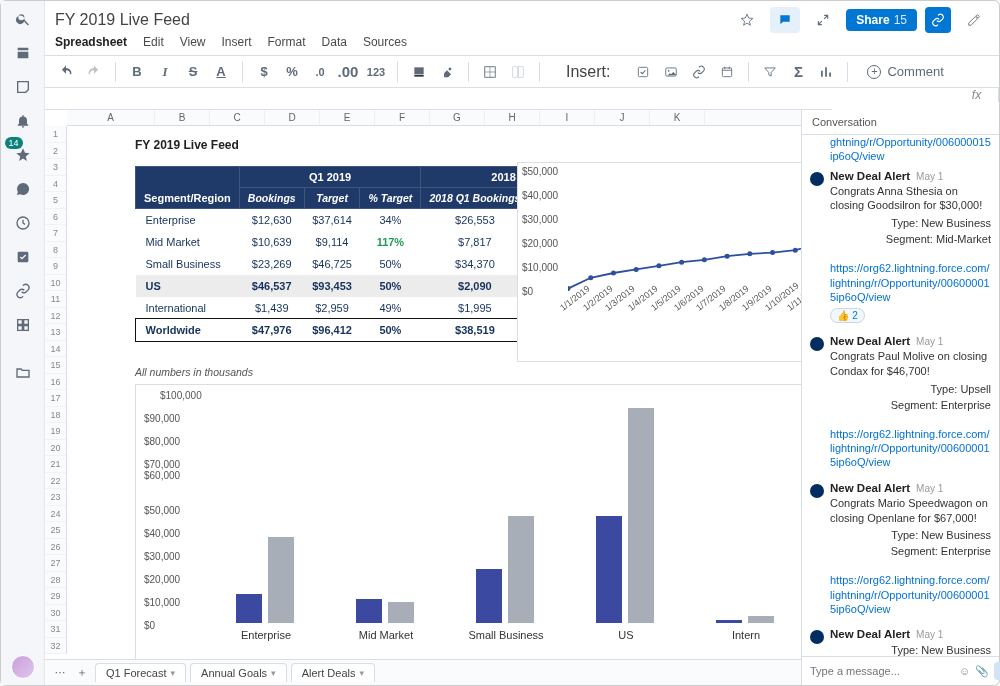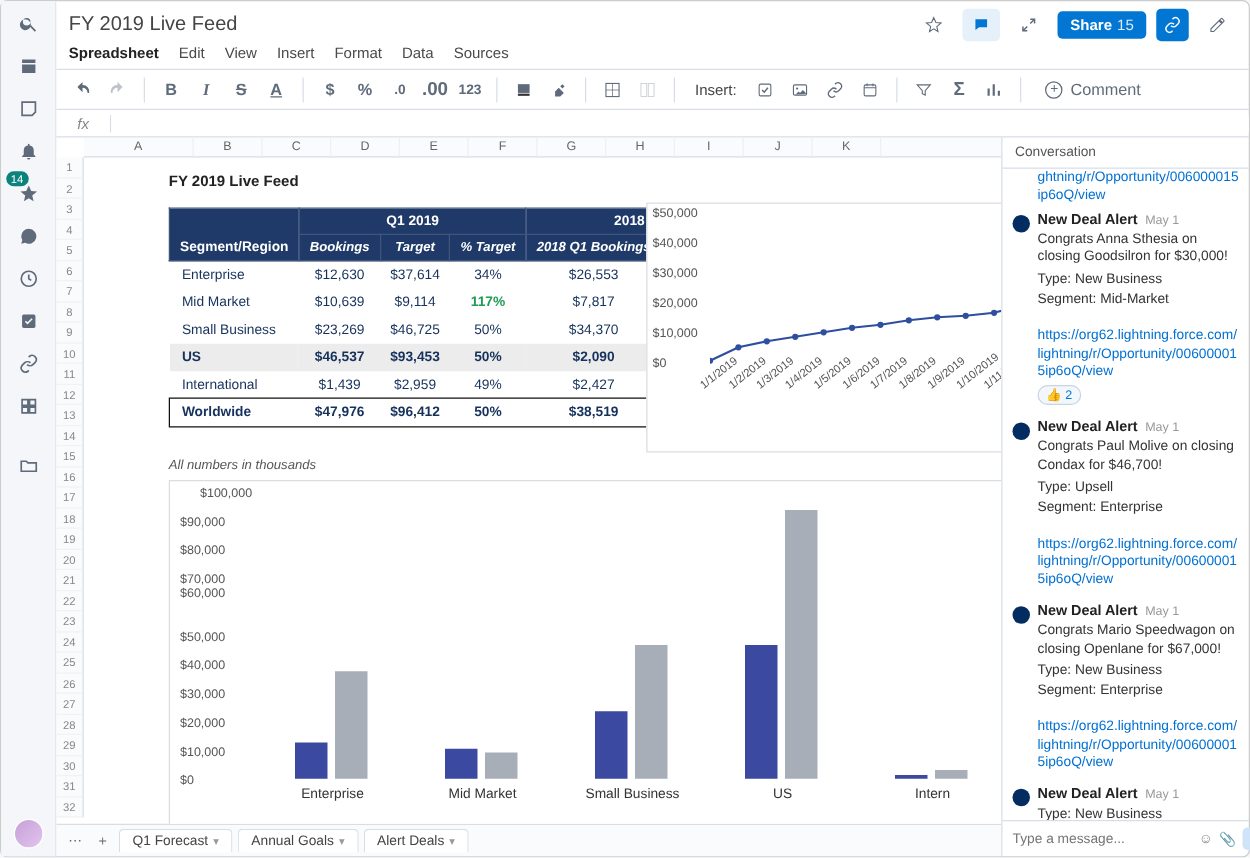--- a/index.html
+++ b/index.html
@@ -39,25 +39,25 @@
   
   .menubar{display:flex;gap:16px;padding:2px 10px 6px 10px;color:#4a4a4a;font-size:12px;}
   .menubar .mi{cursor:pointer}
   .menubar .mi.strong{font-weight:700;color:#222}
   
   .toolbar{display:flex;align-items:center;padding:4px 10px;gap:6px;border-top:1px solid var(--border);border-bottom:1px solid var(--border);color:#5f6b7a;font-size:13px;flex-wrap:nowrap;overflow:hidden;}
   .toolbar .sep{width:1px;height:20px;background:var(--border);margin:0 4px;}
   .ticon{width:22px;height:22px;display:flex;align-items:center;justify-content:center;border-radius:3px;cursor:pointer;}
   .ticon svg{width:14px;height:14px;fill:currentColor}
   .ticon.txt{font-size:13px;font-weight:600;min-width:22px;}
-  .toolbar .lbl{font-size:12px;color:#444;margin:0 6px}
+  .toolbar .lbl{font-size:16px;color:#444;margin:0 16px}
   .comment-btn{display:flex;align-items:center;gap:6px;border:1px solid transparent;padding:3px 8px;border-radius:12px;cursor:pointer;}
   .comment-btn .plus{width:14px;height:14px;border:1px solid #5f6b7a;border-radius:50%;display:flex;align-items:center;justify-content:center;font-size:11px;line-height:1;}
   
-  .fxbar{display:flex;align-items:center;border-bottom:1px solid var(--border);height:22px;}
+  .fxbar{display:flex;align-items:flex-end;border-bottom:1px solid var(--border);height:22px;flex-direction:column;}
   .fxbar .fx{width:44px;text-align:center;font-style:italic;color:#888;border-right:1px solid var(--border);font-size:12px;}
   .fxbar input{flex:1;border:none;outline:none;font-size:12px;padding:0 6px;}
   
   .body{flex:1;display:flex;min-height:0;}
   
   .sheet{flex:1;display:flex;flex-direction:column;min-width:0;overflow:hidden;}
   .grid{flex:1;position:relative;overflow:hidden;}
   
   .colheads{display:flex;margin-left:22px;background:#fafbfc;border-bottom:1px solid var(--border);font-size:10px;color:#666;height:16px;}
   .colheads div{width:55px;border-right:1px solid #eef0f3;text-align:center;line-height:16px;}
@@ -107,21 +107,21 @@
   
   .conv{width:198px;border-left:1px solid var(--border);display:flex;flex-direction:column;font-size:11px;}
   .conv-head{padding:6px 10px;color:#555;border-bottom:1px solid var(--border);}
   .conv-body{flex:1;overflow:hidden;padding:0 8px;}
   .cmsg{position:relative;padding:6px 0 6px 20px;}
   .cmsg .av{position:absolute;left:0;top:8px;width:14px;height:14px;border-radius:50%;background:#032d60;}
   .cmsg .hd{display:flex;gap:6px;align-items:baseline;}
   .cmsg .nm{font-weight:700;color:#222;font-size:11.5px;}
   .cmsg .dt{color:#999;font-size:10px;}
   .cmsg .bd{color:#333;margin-top:2px;line-height:1.35;}
-  .cmsg .meta{color:#333;margin-top:4px;}
+  .cmsg .meta{color:#333;margin-top:4px;text-align:right;}
   .cmsg a{color:var(--link);word-break:break-all;display:block;margin-top:16px;line-height:1.3;}
   .react{display:inline-flex;align-items:center;gap:3px;border:1px solid #c9d4e4;border-radius:10px;padding:1px 6px;margin-top:4px;font-size:10px;color:#0176d3;background:#f2f7fc;}
   .conv-input{border-top:1px solid var(--border);padding:5px 6px;display:flex;align-items:center;gap:5px;}
   .conv-input input{flex:1;border:none;outline:none;font-size:11px;color:#333;}
   .sendbtn{background:#cfe4f8;color:#9fbedc;border-radius:4px;padding:3px 8px;font-size:11px;font-weight:600;}
   .truncated-link{color:var(--link);word-break:break-all;line-height:1.3;padding-left:20px;}
 </style>
 </head>
 <body>
 
@@ -431,21 +431,21 @@
                     <td>$93,453</td>
                     <td class="">50%</td>
                     <td>$2,090</td>
                     <td class="">39%</td>
                   </tr>
                   <tr class="">
                     <td>International</td>
                     <td>$1,439</td>
                     <td>$2,959</td>
                     <td class="">49%</td>
-                    <td>$2,427</td>
+                    <td>$1,995</td>
                     <td class="neg">-23%</td>
                   </tr>
                   <tr class="ww">
                     <td>Worldwide</td>
                     <td>$47,976</td>
                     <td>$96,412</td>
                     <td class="">50%</td>
                     <td>$38,519</td>
                     <td class="">35%</td>
                   </tr>

